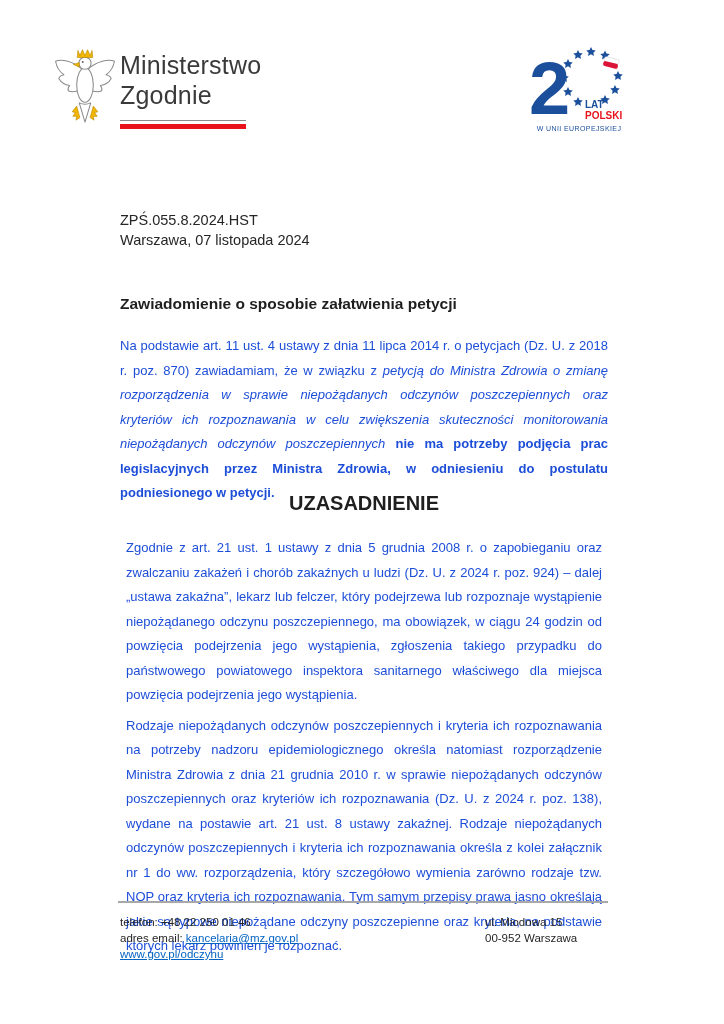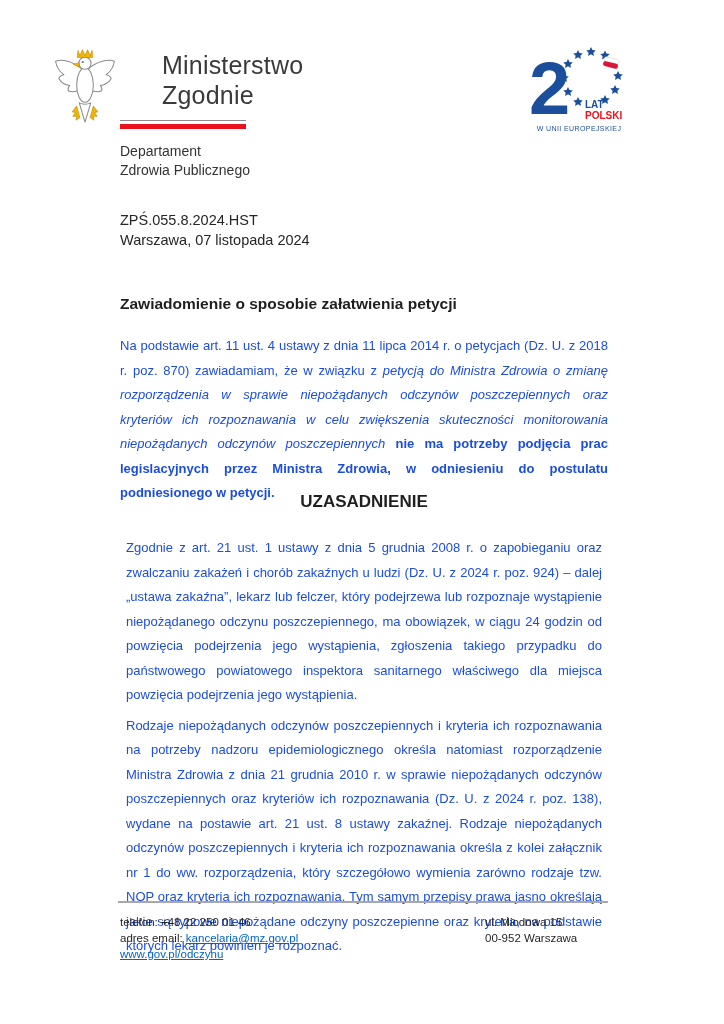--- a/index.html
+++ b/index.html
@@ -7,36 +7,36 @@
     position:relative;
     width:724px;height:1024px;
     background:#ffffff;
     font-family:"Liberation Sans","DejaVu Sans",sans-serif;
     color:#262626;
     overflow:hidden;
   }
   
   .emblem{position:absolute;left:53px;top:44px;width:64px;height:96px;}
   .brand{position:absolute;left:120px;top:50px;width:220px;}
-  .brand .name{font-size:25px;line-height:30px;color:#3a3a3a;letter-spacing:0.2px;margin-left:42px;}
+  .brand .name{font-size:25px;line-height:30px;color:#3a3a3a;letter-spacing:0.2px;}
   .rule-gray{width:126px;height:0;border-top:1px solid #8c8c8c;margin-top:10px;}
   .rule-red{width:126px;height:5px;background:#e8131d;margin-top:3px;}
   .dept{position:absolute;left:120px;top:142px;font-size:14px;line-height:19px;color:#333333;}
   .eu-logo{position:absolute;left:527px;top:42px;width:108px;height:92px;}
   
   .ref{position:absolute;left:120px;top:210px;font-size:14.5px;line-height:20px;color:#262626;}
   
   .doc-title{position:absolute;left:120px;top:295px;width:488px;text-align:left;
     font-size:15.5px;font-weight:bold;color:#1f1f1f;}
   .body-text{font-size:13px;line-height:24.5px;text-align:justify;color:#1d4ed8;}
   .para1{position:absolute;left:120px;top:334px;width:488px;}
   .para1 .it{font-style:italic;}
   .para1 .bd{font-weight:bold;}
   .section-heading{position:absolute;left:120px;top:492px;width:488px;text-align:center;
-    font-size:17px;font-weight:bold;color:#1f1f1f;}
+    font-size:20px;font-weight:bold;color:#1f1f1f;}
   .para-block{position:absolute;left:120px;top:530px;width:488px;}
   .para-block p{margin:6px;}
   
   .footer-rule{position:absolute;left:118px;top:901px;width:490px;height:0;border-top:2px solid #a8a8a8;}
   .footer-left{position:absolute;left:120px;top:914px;font-size:11.5px;line-height:16px;color:#262626;}
   .footer-right{position:absolute;left:485px;top:914px;font-size:11.5px;line-height:16px;color:#262626;}
   a.doc-link{color:#0563c1;text-decoration:underline;cursor:pointer;}
 </style>
 </head>
 <body>
@@ -67,24 +67,20 @@
     </svg>
   </div>
 
   <div class="brand">
     <div class="name">Ministerstwo</div>
     <div class="name">Zgodnie</div>
     <div class="rule-gray"></div>
     <div class="rule-red"></div>
   </div>
 
-  <div class="dept">
-    <div>Departament</div>
-    <div>Zdrowia Publicznego</div>
-  </div>
 
   <div class="eu-logo">
     <svg viewBox="0 0 108 92" width="108" height="92" aria-hidden="true">
       <defs>
         <path id="st" d="M0,-5 L1.47,-1.91 4.76,-1.55 2.38,0.73 2.94,4.05 0,2.36 -2.94,4.05 -2.38,0.73 -4.76,-1.55 -1.47,-1.91 Z"></path>
       </defs>
       <g fill="#1b4f9c">
         <use href="#st" x="64" y="10" transform="translate(0,0)"></use>
         <use href="#st" x="78" y="13.5"></use>
         <use href="#st" x="91" y="34" transform="scale(1)"></use>

